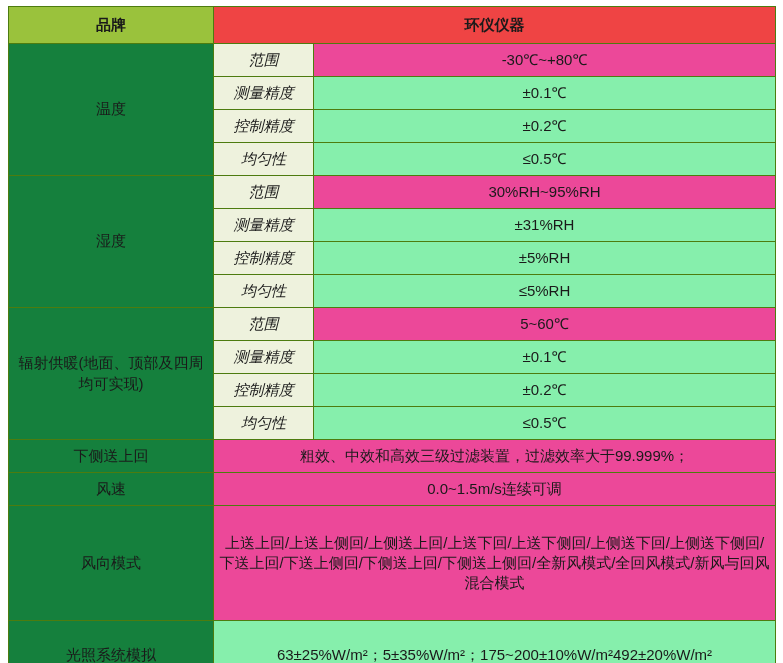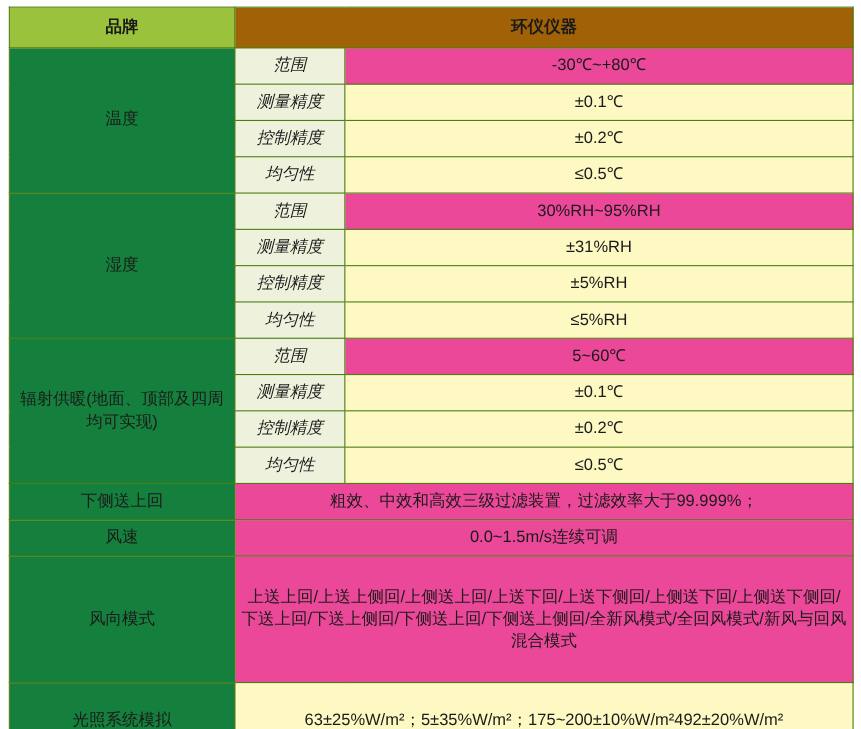--- a/index.html
+++ b/index.html
@@ -35,36 +35,36 @@
     color: #1a1a1a;
   }
   .hdr-brand {
     background: #9ac23c;
     font-weight: bold;
     font-size: 17px;
     height: 30px;
     color: #000;
   }
   .hdr-value {
-    background: #a16207;
+    background: #ef4444;
     font-weight: bold;
     font-size: 17px;
     color: #000;
   }
   .cat {
     background: #15803d;
     font-size: 16px;
   }
   .sub {
     background: #eef2dd;
     font-size: 15px;
     font-style: italic;
   }
   .val {
-    background: #fef9c3;
+    background: #86efac;
     font-size: 15px;
   }
   .val-tint {
     background: #ec4899;
     font-size: 15px;
   }
   .row-h { height: 33px; }
   .cat-pad { padding: 4px 6px; }
   .multi {
     line-height: 1.5;

